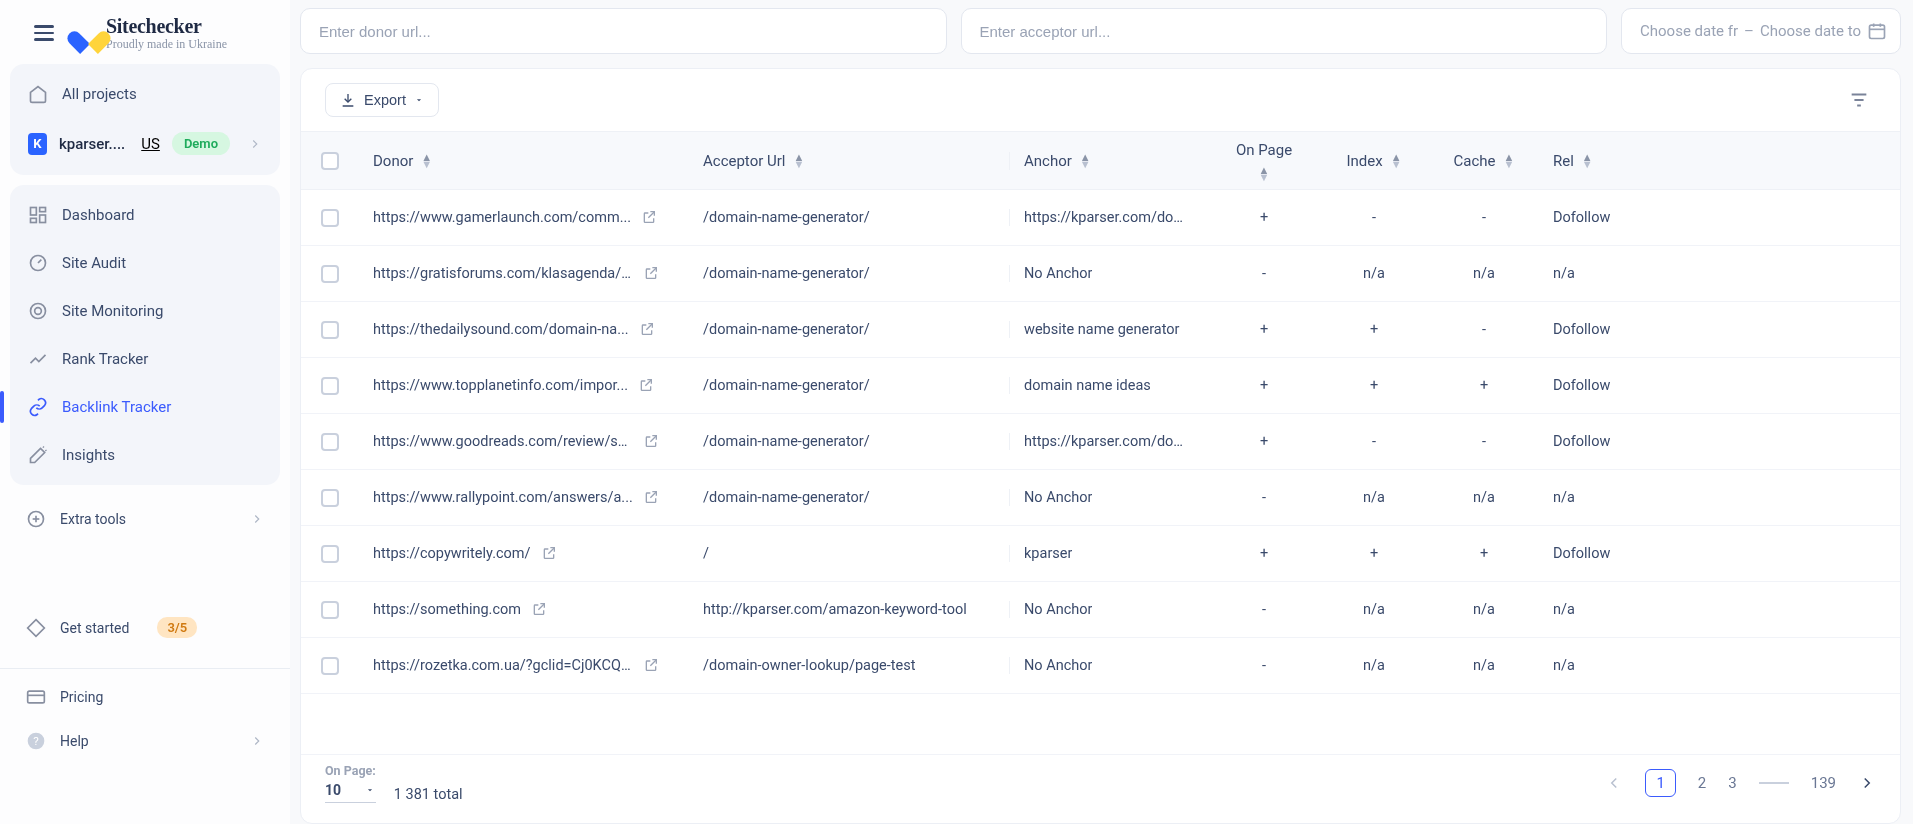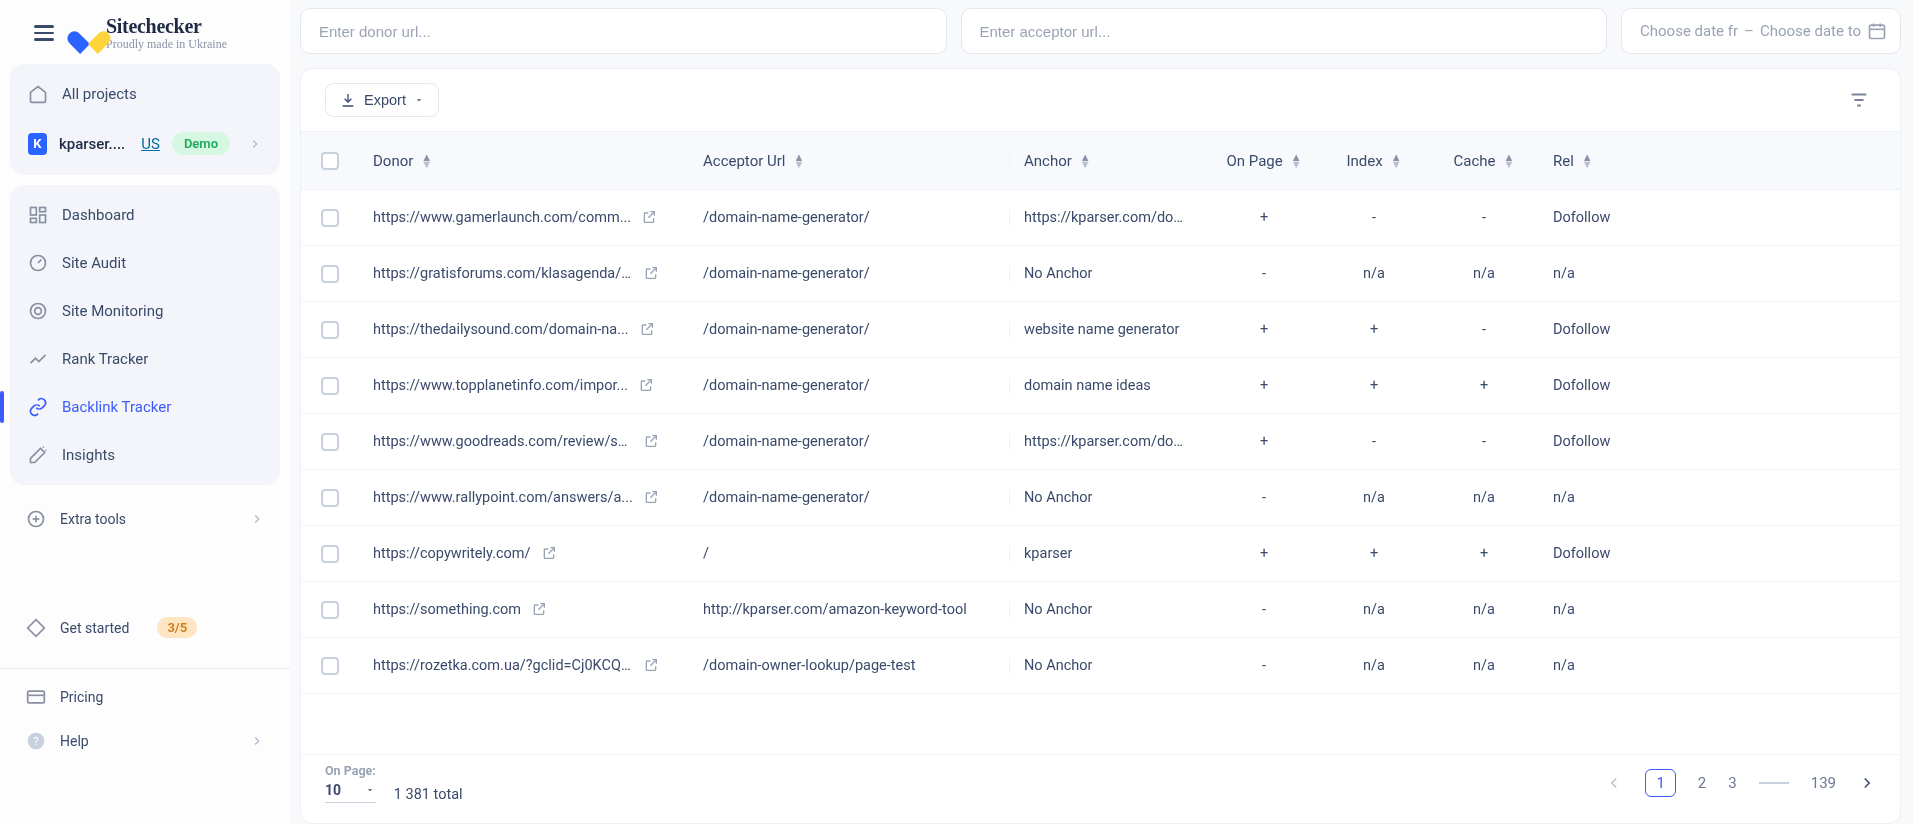--- a/index.html
+++ b/index.html
@@ -74,21 +74,21 @@
   .side-icon { width: 20px; height: 20px; display:flex; align-items:center; justify-content:center; color:#888fa0;}
   .side-item.active .side-icon { color:#3b5bfd; }
   .proj-row {
     display:flex; align-items:center; gap:12px; padding: 14px 18px; cursor:pointer;
   }
   .proj-badge {
     width: 22px; height: 22px; background:#2a63ff; color:#fff; font-weight:700;
     border-radius:4px; display:flex; align-items:center; justify-content:center; font-size:13px;
   }
   .proj-name { font-size:15px; color:#1f2a44; font-weight:500; }
-  .proj-region { color:#0369a1; font-size:15px; margin-left:4px;text-decoration:underline;}
+  .proj-region { color:#000000; font-size:15px; margin-left:4px;text-decoration:underline;}
   .demo-pill {
     background:#d6f7e1; color:#1eab5b; font-size:13px; font-weight:600;
     padding:4px 12px; border-radius:12px; margin-left:auto;
   }
   .chev-right { color:#aeb6c5; margin-left:6px; }
   .extra-row {
     display:flex; align-items:center; gap:14px; padding: 14px 26px; color:#3a4a6b; cursor:pointer;
   }
   .extra-row .spacer { flex:1; }
   .extra-row .chev { color:#aeb6c5; }
@@ -144,21 +144,21 @@
     display:flex; align-items:center; background:#f7f9fc; border-bottom:1px solid #eef1f6;
     height:58px; color:#3a4a6b; font-size:15px;
   }
   .th, .td {
     display:flex; align-items:center; padding: 0 14px; gap:8px;
   }
   .col-check { width:58px; justify-content:center; }
   .col-donor { width:330px; }
   .col-acceptor { width:320px; }
   .col-anchor { width:200px; border-left:1px solid #eef1f6; }
-  .col-onpage { width:110px; justify-content:center; }
+  .col-onpage { width:110px; justify-content:center;flex-direction:column; }
   .col-index  { width:110px; justify-content:center; }
   .col-cache  { width:110px; justify-content:center; }
   .col-rel    { width:120px; }
   .sort-icon { color:#b8c0d0; font-size:11px; display:flex; flex-direction:column; line-height:7px; }
   .sort-icon span:first-child{color:#8a94a7;}
   .checkbox {
     width:18px; height:18px; border:2px solid #c9d0dd; border-radius:4px; background:#fff; cursor:pointer;
   }
 
   .tbody { flex:1; overflow-y:auto; }

